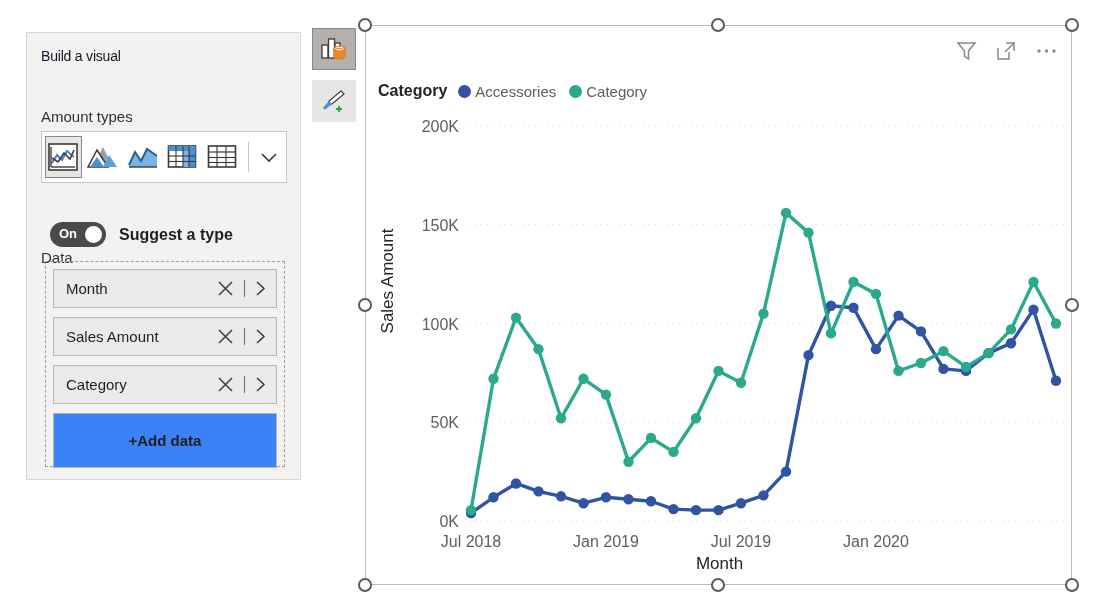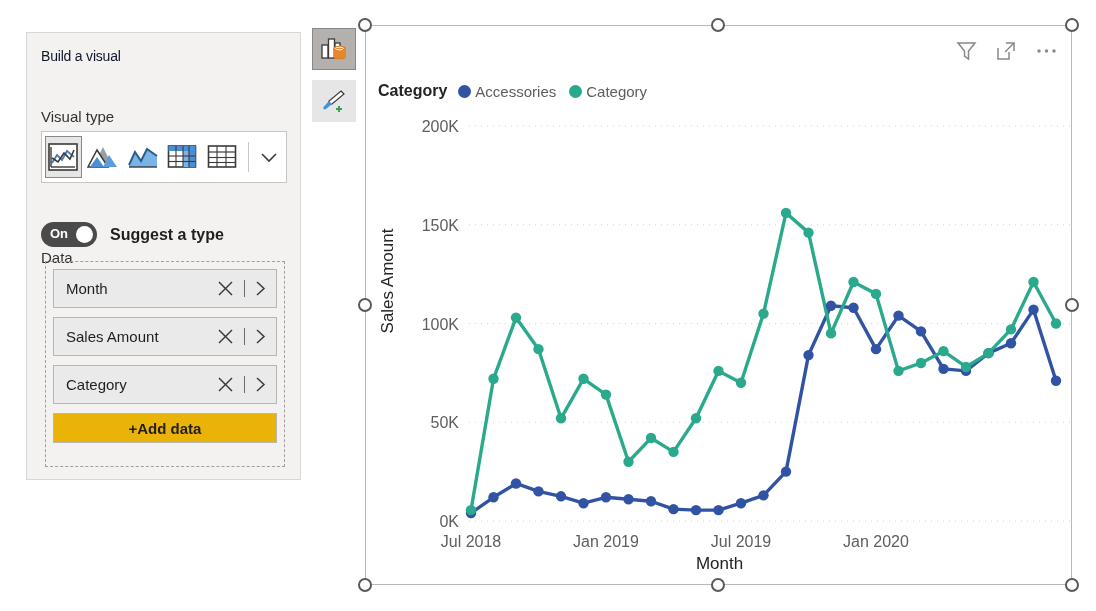--- a/index.html
+++ b/index.html
@@ -55,21 +55,21 @@
     margin-left: 8px; margin-right: 2px;
   }
   .vt-chevron {
     width: 38px; height: 42px;
     display: flex; align-items: center; justify-content: center;
     cursor: pointer;
   }
 
   
   .toggle-row {
-    position: absolute; left: 14px; top: 189px;
+    position: absolute; left: 23px; top: 189px;
     display: flex; align-items: center; text-align: center;
   }
   .toggle {
     width: 56px; height: 25px;
     background: #4a4a4a; border-radius: 13px;
     position: relative; cursor: pointer;
   }
   .toggle-text {
     position: absolute; left: 9px; top: 4px;
     font-size: 13px; color: #ffffff; font-weight: bold;
@@ -99,22 +99,22 @@
     padding: 0 9px 0 12px;
     cursor: pointer;
   }
   .field-name {
     flex: 1; font-size: 15px; color: #201f1e;
   }
   .pill-x { width: 19px; height: 19px; cursor: pointer; }
   .pill-sep { width: 1px; height: 17px; background: #6d6c6b; margin: 0 9px; }
   .pill-chev { width: 13px; height: 17px; cursor: pointer; }
   .add-data-btn {
-    height: 30px; width: 100%;
-    background: #eab308; border: 1px solid #b7b6b4;
+    height: 55px; width: 100%;
+    background: #3b82f6; border: 1px solid #b7b6b4;
     display: flex; align-items: center; justify-content: center;
     font-size: 15px; font-weight: bold; color: #201f1e;
     cursor: pointer;
   }
 
   
   .side-toolbar { position: absolute; left: 312px; top: 28px; }
   .tool-btn {
     width: 44px; height: 42px;
     display: flex; align-items: center; justify-content: center;
@@ -177,21 +177,21 @@
   svg { display: block; }
 </style>
 </head>
 <body>
 <div id="root">
 
 <div class="panel">
 
   <div class="panel-title">Build a visual</div>
 
-  <div class="section-label label-visual-types">Visual type</div>
+  <div class="section-label label-visual-types">Amount types</div>
 
   <div class="vt-strip">
 
     <div class="vt-btn selected">
       <svg width="30" height="28" viewBox="0 0 30 28">
         <rect x="1" y="1" width="28" height="26" fill="#ffffff" stroke="#3b3a39" stroke-width="1.6"></rect>
         <polyline points="4,20 9,12 14,17 19,8 26,14" fill="none" stroke="#4a7ebb" stroke-width="1.8"></polyline>
         <polyline points="4,15 10,19 16,10 22,16 26,7" fill="none" stroke="#3b3a39" stroke-width="1.6"></polyline>
         <line x1="3" y1="24" x2="27" y2="24" stroke="#3b3a39" stroke-width="1.4"></line>
         <line x1="3" y1="4" x2="3" y2="24" stroke="#3b3a39" stroke-width="1.4"></line>

